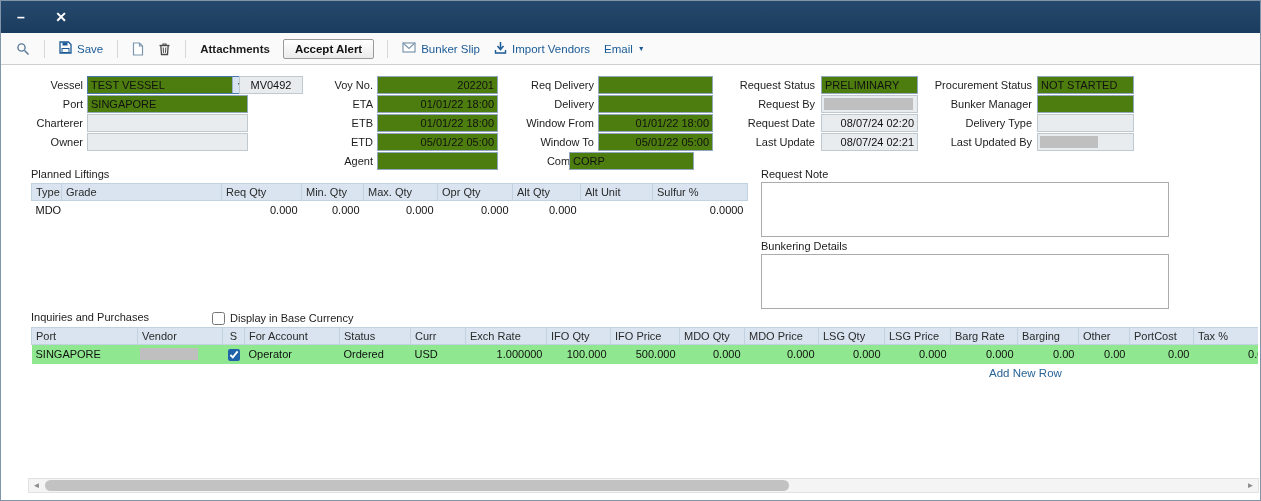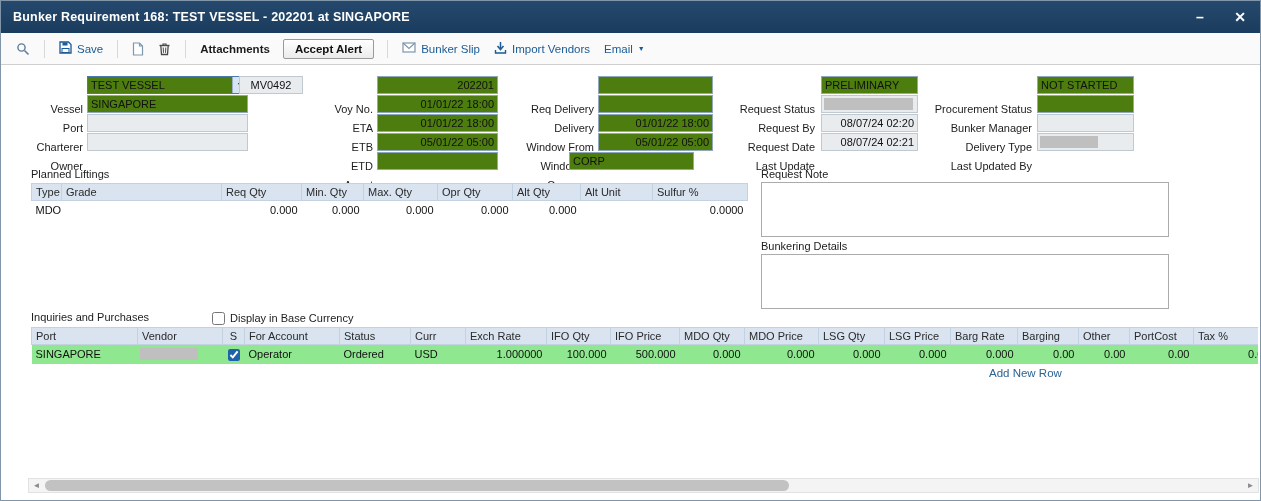--- a/index.html
+++ b/index.html
@@ -23,21 +23,21 @@
              color:#1a5a96; white-space:nowrap; cursor:default; }
   .tb-dark { color:#1c1c1c; font-weight:bold; }
   .tb-btn  { border:1px solid #9a9a9a; border-radius:2px;
              background:linear-gradient(#ffffff,#ebebeb); padding:3px 11px;
              font-weight:bold; color:#111; margin:0 6px; }
   .tb-icon svg { display:block; }
   .caret { font-size:7px; line-height:1; }
 
   
   .lbl { position:absolute; font-size:11px; color:#1c1c1c; text-align:right;
-         line-height:18px; white-space:nowrap;margin-top:24px; }
+         line-height:18px; white-space:nowrap; }
   .fld { position:absolute; height:18px; border:1px solid #91a7bd; background:#4d7c0f;
          font-size:11px; line-height:16px; padding:0 3px; white-space:nowrap; overflow:hidden; color:#111; }
   .fld.ro { background:#e9ecef; border-color:#c1c9d0; }
   .fld.rt { text-align:right; }
   .fld.ctr { text-align:center; }
   .redact { position:absolute; top:2px; left:2px; height:12px; background:#bfbfbf; }
   .sel-caret { position:absolute; right:0; top:0; width:15px; height:16px;
                background:#d8e4f2; border-left:1px solid #9ab0c8; text-align:center;
                font-size:7px; line-height:16px; color:#333; }
   .fld.dropdown { border-color:#4d78ad; padding-right:18px; }
@@ -75,21 +75,20 @@
   #hscroll .arr { width:15px; text-align:center; font-size:8px; color:#8a8a8a; line-height:13px; }
   #hthumb { height:11px; width:744px; background:#c2c2c2; border-radius:6px; margin-left:1px; }
   #hscroll .arr.right { margin-left:auto; }
 </style>
 </head>
 <body>
 
 <div id="window">
 
   <div id="titlebar">
-    <div class="t">Bunker Requirement 168: TEST VESSEL - 202201 at SINGAPORE</div>
     <div class="winbtn">–</div>
     <div class="winbtn">✕</div>
   </div>
 
   <div id="toolbar">
     <span class="tb-item tb-icon">
       <span>
         <svg width="14" height="14" viewBox="0 0 14 14">
             <circle cx="5.5" cy="5.5" r="3.6" fill="none" stroke="#5b7b9a" stroke-width="1.4"></circle>
             <line x1="8.5" y1="8.5" x2="12.5" y2="12.5" stroke="#5b7b9a" stroke-width="1.6"></line>

